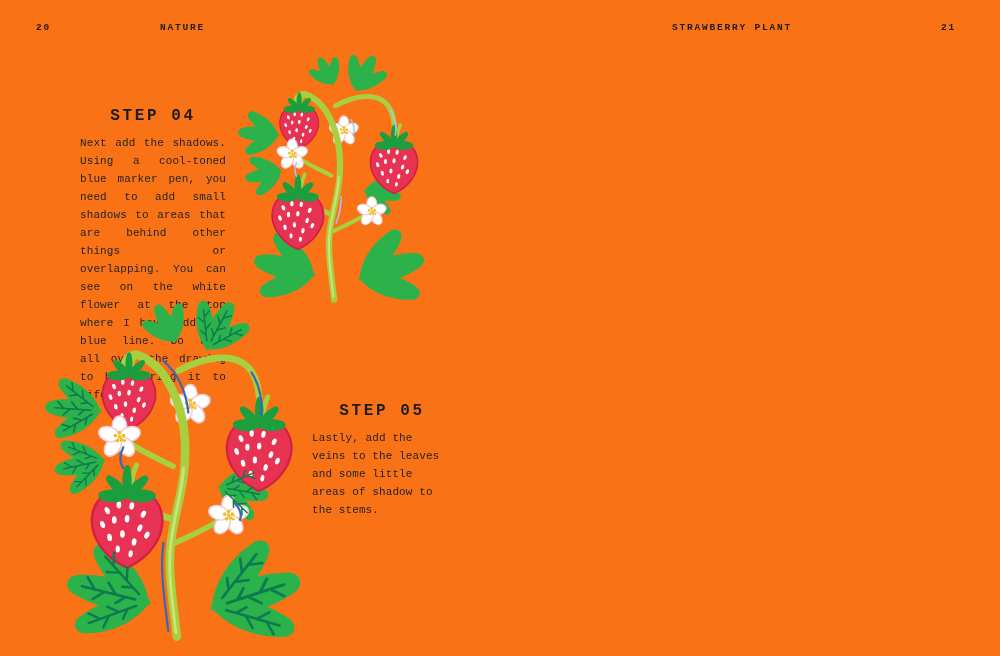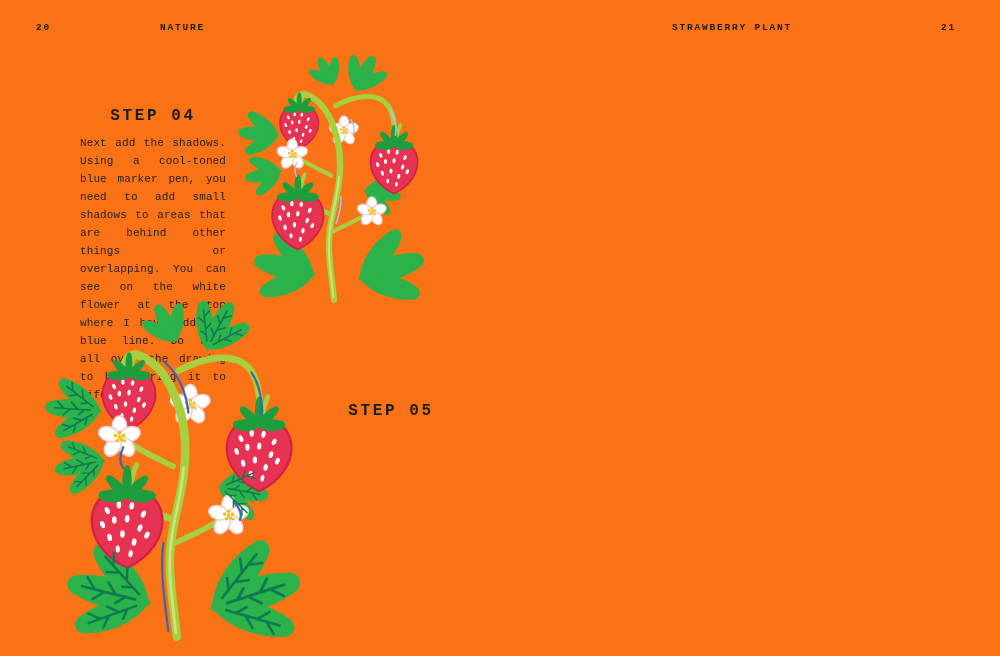--- a/index.html
+++ b/index.html
@@ -20,21 +20,21 @@
   .step h2{
     margin:0 0 9px 0;font-size:16px;font-weight:bold;
     letter-spacing:2.6px;text-align:center;color:#1c1c1c;
   }
   .step p{
     margin:0;font-size:11px;line-height:18px;color:#242424;
     letter-spacing:.1px;
   }
   .step-04{left:80px;top:107px;width:146px;}
   .step-04 p{text-align:justify;word-spacing:1.5px;}
-  .step-05{left:321px;top:402px;width:140px;}
+  .step-05{left:312px;top:402px;width:140px;}
   .step-05 p{text-align:left;}
 
   figure.plant{position:absolute;margin:0;padding:0;}
   .plant-top{left:234px;top:50px;width:196px;height:258px;}
   .plant-bottom{left:40px;top:294px;width:268px;height:356px;}
   figure.plant svg{display:block;width:100%;height:100%;}
 
   .defs-holder{position:absolute;width:0;height:0;overflow:hidden;}
 </style>
 </head>
@@ -47,20 +47,21 @@
   <div class="runhead rh-right-title">STRAWBERRY PLANT</div>
   <div class="runhead rh-right-num">21</div>
 
   <section class="step step-04">
     <h2>STEP 04</h2>
     <p>Next add the shadows. Using a cool-toned blue marker pen, you need to add small shadows to areas that are behind other things or overlapping. You can see on the white flower at the top where I have added a blue line. Do this all over the drawing to help bring it to life.</p>
   </section>
 
   <section class="step step-05">
     <h2>STEP 05</h2>
+    <p>Lastly, add the veins to the leaves and some little areas of shadow to the stems.</p>
   </section>
 
   <svg class="defs-holder" aria-hidden="true">
     <defs>
       <g id="blade">
         <path d="M0,3 C8,-7 12,-24 6,-44 C4,-51 -4,-51 -6,-43 C-12,-24 -8,-7 0,3 Z"></path>
       </g>
       <g id="bladev">
         <path fill="none" stroke-linecap="round" d="M0,-7 L0,-40 M0,-32 L6,-38 M0,-26 L-6,-32 M0,-19 L6,-25 M0,-13 L-5,-18"></path>
       </g>

